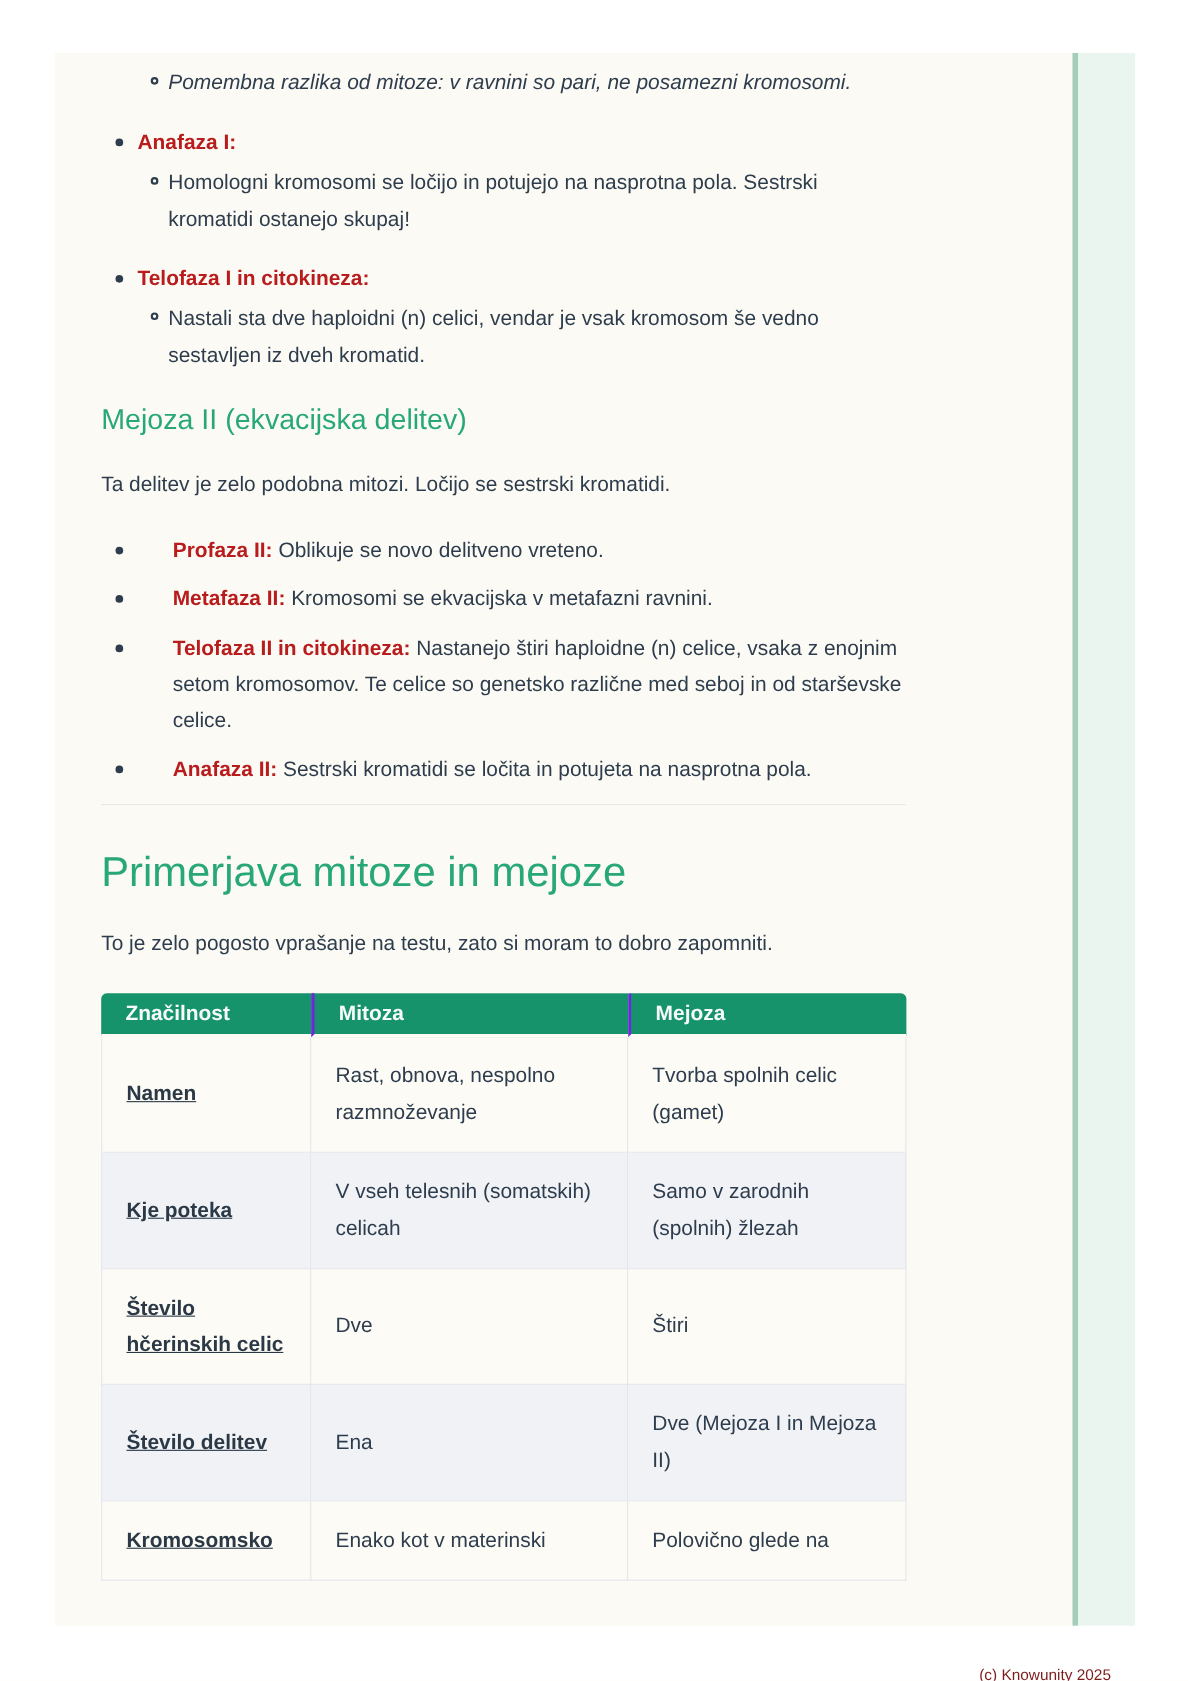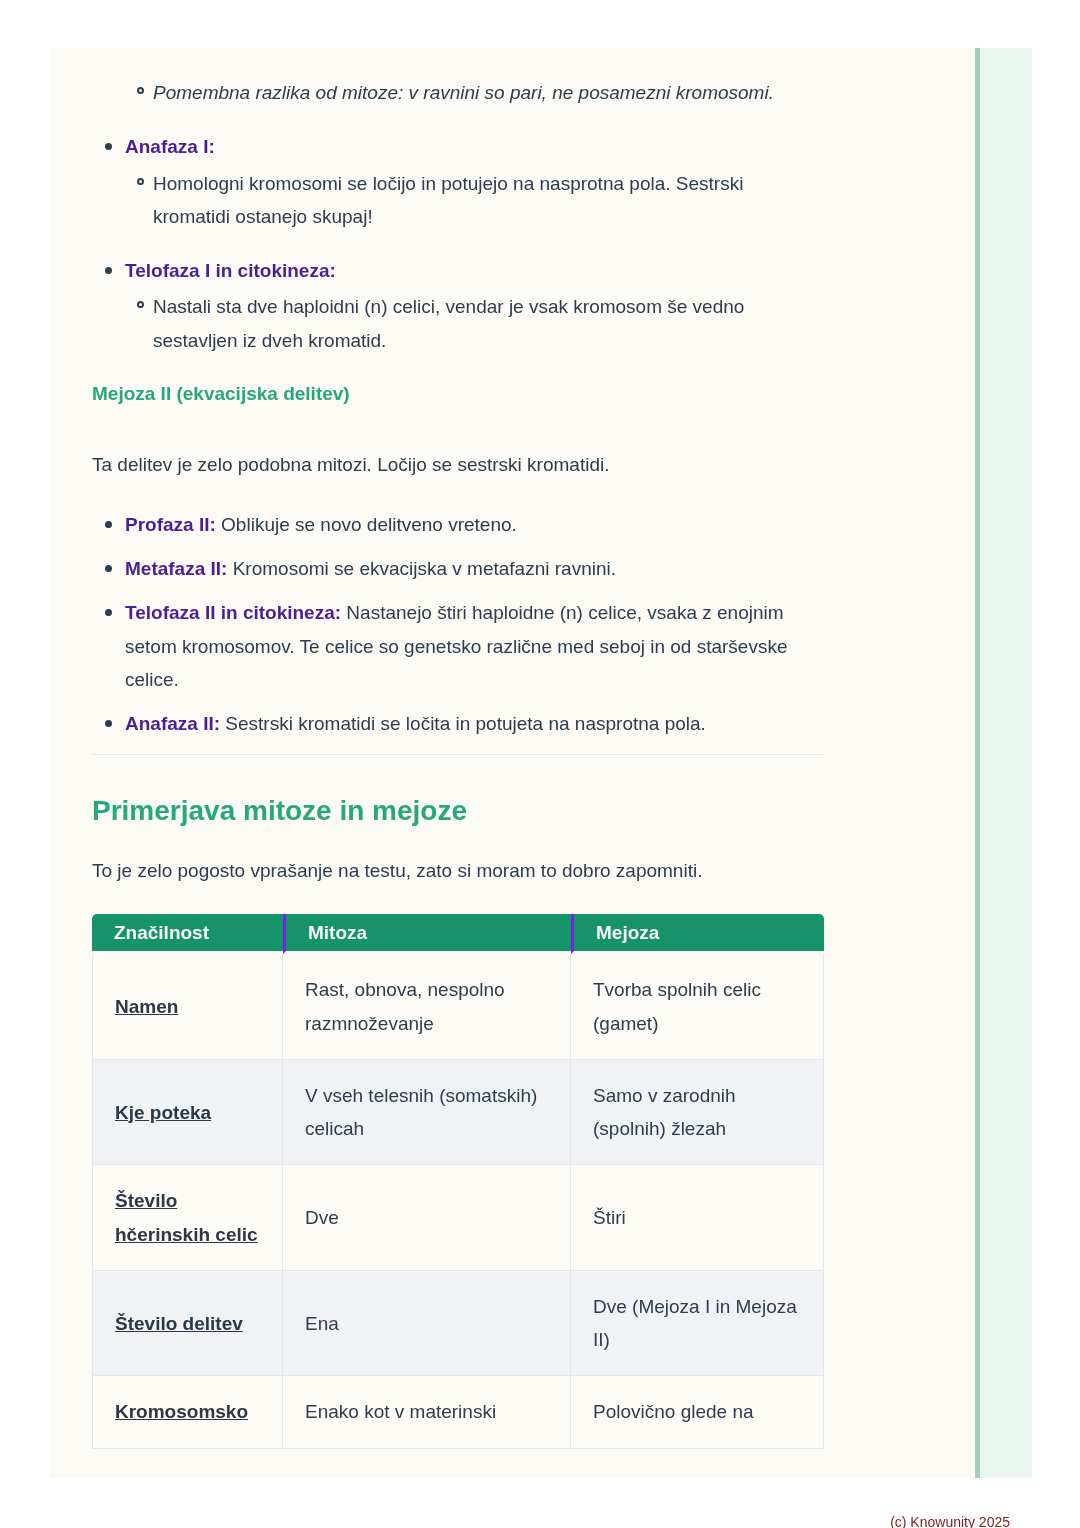--- a/index.html
+++ b/index.html
@@ -21,26 +21,26 @@
   }
   .stripe {
     position: absolute;
     right: 0; top: 0; bottom: 0;
     width: 57px;
     background: #e9f5ee;
     border-left: 5px solid #a5cdbb;
   }
   .content {
     position: absolute;
-    left: 42px; top: 28px;
+    left: 42px; top: 11px;
     width: 732px;
     font-size: 19px;
     line-height: 1.75;
   }
-  .bold { font-weight: 700; color: #4c1d95; }
+  .bold { font-weight: 700; color: #b91c1c; }
   .italic { font-style: italic; }
 
   
   .row, .sub-item { display: flex; align-items: flex-start; }
   .dot {
     flex: 0 0 auto;
     width: 7px; height: 7px; border-radius: 50%;
     background: #2e3d4d;
     margin: 13px 13px 0 13px;
   }
@@ -49,35 +49,35 @@
     width: 7px; height: 7px; border-radius: 50%;
     border: 2px solid #2e3d4d;
     background: transparent;
     margin: 11px 9px 0 45px;
   }
   .note { margin-bottom: 21px; }
   .item { margin-bottom: 21px; }
   .item .sub-item { margin-top: 3px; }
 
   h2 {
-    margin: 26px 0 42px 0;
-    font-size: 19px; line-height: 1.2;
-    font-weight: 700;
+    margin: 26px 0 27px 0;
+    font-size: 26px; line-height: 1.2;
+    font-weight: 400;
     color: #28a879;
   }
   h1 {
     margin: 39px 0 26px 0;
-    font-size: 28px; line-height: 1.2;
-    font-weight: 700;
+    font-size: 38px; line-height: 1.2;
+    font-weight: 400;
     color: #28a879;
   }
   p { margin: 0 0 27px 0; }
 
   .phase-list { margin: 0 0 0 0; }
-  .phase-item { display: flex; align-items: flex-start; margin-bottom: 11px; }
+  .phase-item { display: flex; align-items: flex-start; margin-bottom: 11px; gap: 32px; }
   .phase-item .txt { flex: 1 1 auto; }
 
   hr.divider {
     border: none;
     border-top: 1px solid #e6e8ea;
     margin: 14px 0 0 0;
   }
 
   table.cmp {
     border-collapse: separate;

